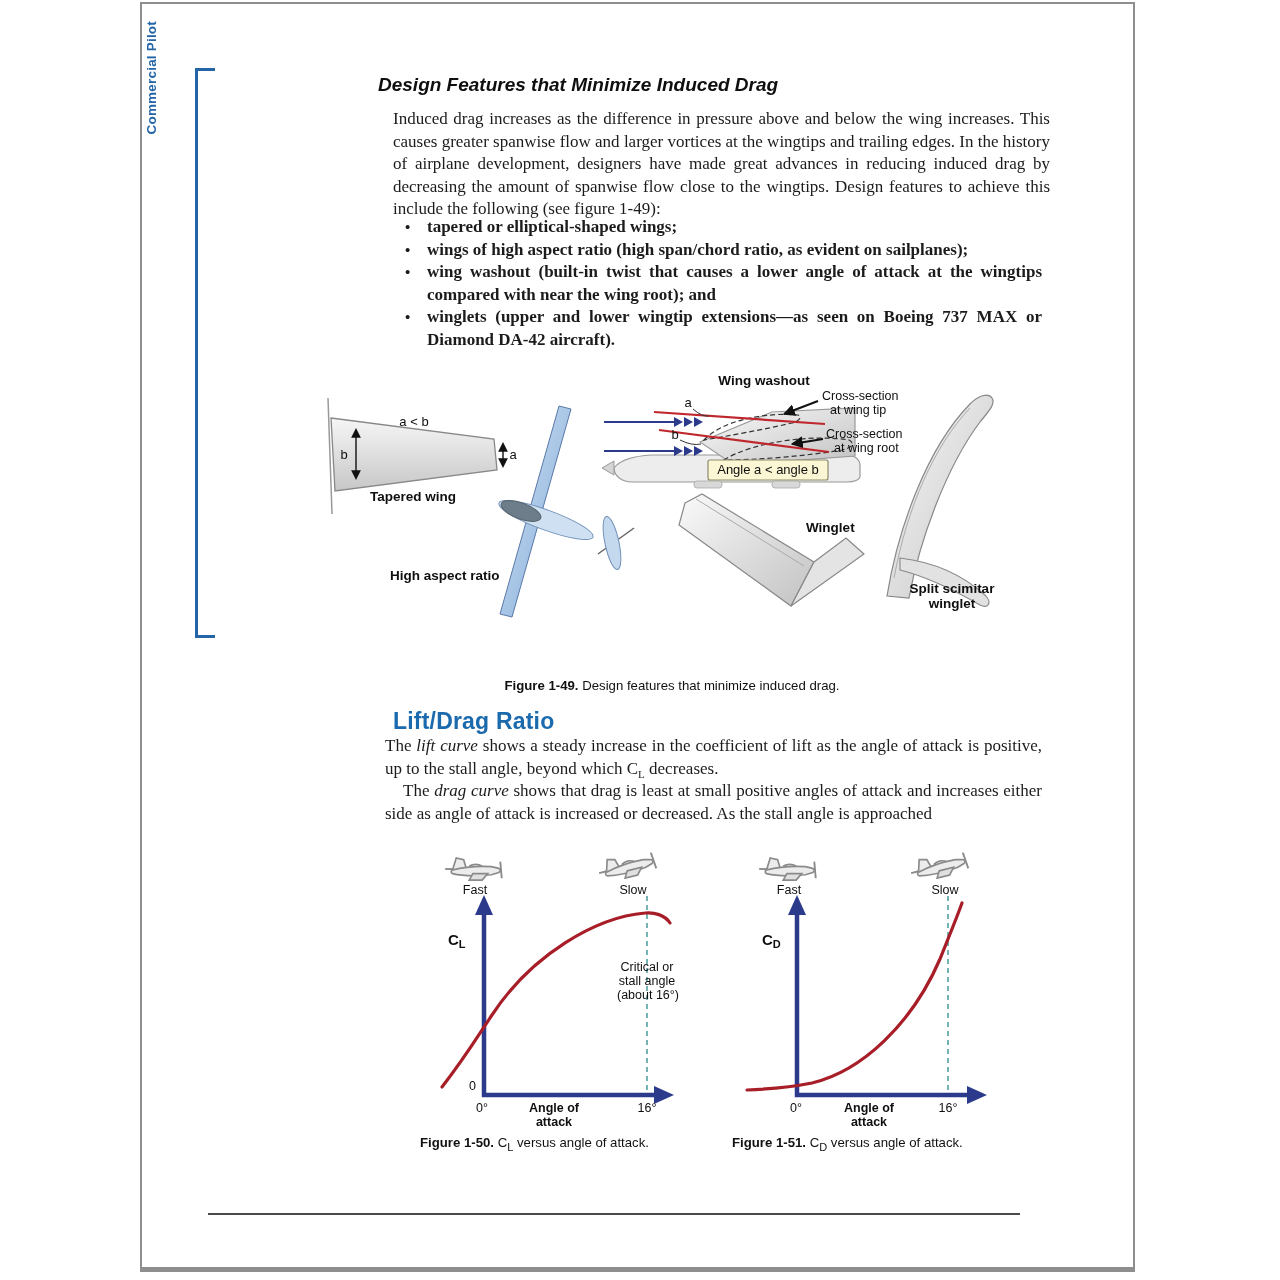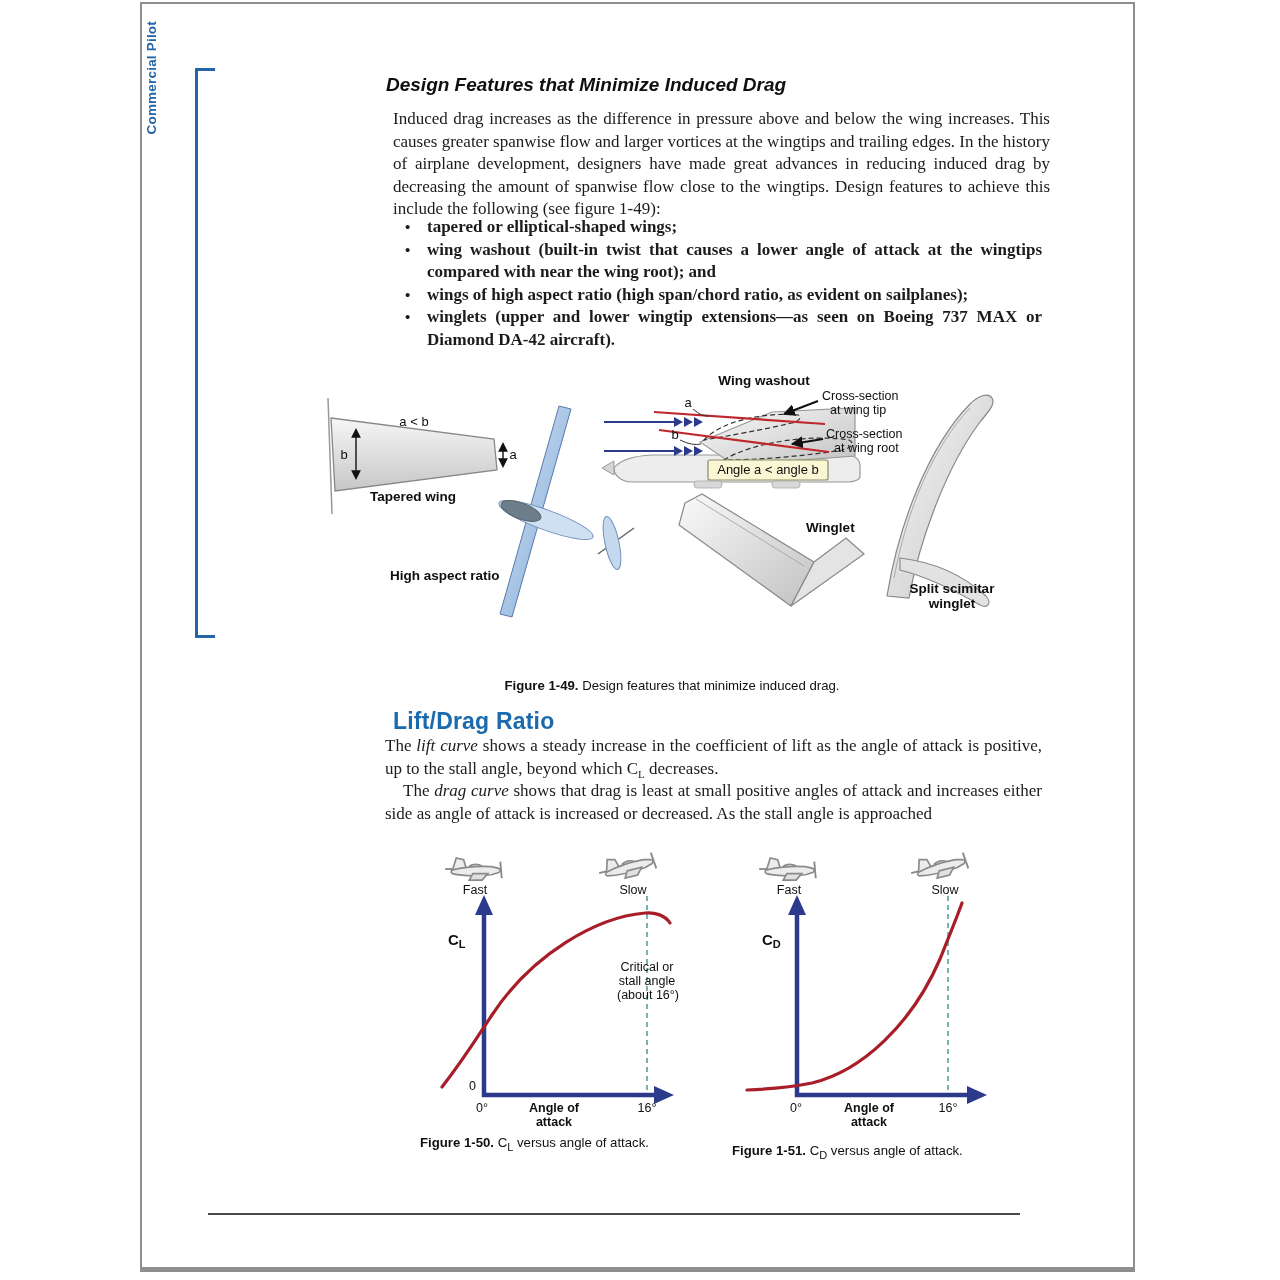--- a/index.html
+++ b/index.html
@@ -7,21 +7,21 @@
   .page{position:absolute;left:140px;top:2px;width:995px;height:1270px;background:#fff;
         border:2px solid #8e8e8e;border-bottom-width:5px;box-sizing:border-box;}
   
   .bracket{position:absolute;left:53px;top:64px;width:20px;height:570px;border-left:3px solid #2365a6;}
   .bracket::before,.bracket::after{content:"";position:absolute;left:0;width:17px;height:3px;background:#2365a6;}
   .bracket::before{top:0;}
   .bracket::after{bottom:0;}
   .bracket-label{position:absolute;left:2px;top:17px;writing-mode:vertical-rl;transform:rotate(180deg);
         font:bold 13.5px "Liberation Sans",sans-serif;color:#2365a6;letter-spacing:.2px;white-space:nowrap;}
   
-  .h-design{position:absolute;left:244px;top:70px;width:660px;margin:0;
+  .h-design{position:absolute;left:236px;top:70px;width:660px;margin:0;
         font:italic bold 19px "Liberation Sans",sans-serif;color:#0f0f0f;}
   .intro{position:absolute;left:243px;top:96px;width:657px;margin:8px;
         font:17px/22.6px "Liberation Serif",serif;color:#1b1b1b;text-align:justify;}
   .bullets{position:absolute;left:243px;top:212px;width:657px;margin:0;padding:0 0 0 42px;
         list-style:none;font:17px/22.6px "Liberation Serif",serif;color:#1b1b1b;text-align:justify;box-sizing:border-box;}
   .bullets li{position:relative;font-weight:bold;}
   .bullets li::before{content:"\2022";position:absolute;left:-22px;top:0;font-size:15px;}
   .h-liftdrag{position:absolute;left:243px;top:696px;margin:8px;
         font:bold 23px "Liberation Sans",sans-serif;color:#1a6aad;letter-spacing:.2px;}
   .ld-text{position:absolute;left:243px;top:731px;width:657px;
@@ -31,21 +31,21 @@
   .ld-text i{font-style:italic;}
   sub.cl{font-size:11px;line-height:0;}
   
   .fig49{position:absolute;left:160px;top:364px;}
   .fig-caption{position:absolute;left:160px;top:630px;width:740px;text-align:center;
         font:13.2px "Liberation Sans",sans-serif;color:#111;margin-top:44px;}
   .fig-caption b{font-weight:bold;}
   .chart1{position:absolute;left:260px;top:845px;}
   .chart2{position:absolute;left:570px;top:845px;}
   .cap-150{position:absolute;left:278px;top:1131px;font:13.2px "Liberation Sans",sans-serif;color:#111;}
-  .cap-151{position:absolute;left:590px;top:1131px;font:13.2px "Liberation Sans",sans-serif;color:#111;margin-top:8px;}
+  .cap-151{position:absolute;left:590px;top:1131px;font:13.2px "Liberation Sans",sans-serif;color:#111;}
   
   .footer-rule{position:absolute;left:66px;top:1209px;width:812px;height:2px;background:#4a4a4a;}
   .footer{position:absolute;left:0;top:1214px;width:100%;height:22px;font:13.5px "Liberation Sans",sans-serif;}
   .footer .page-num{position:absolute;left:71px;font-weight:bold;color:#222;}
   .footer .book{position:absolute;left:245px;color:#555;}
   .footer .chapter{position:absolute;left:353px;font-weight:bold;color:#1d1d1d;}
   
   svg{font-family:"Liberation Sans",sans-serif;}
   .lblB{font-weight:bold;font-size:13.5px;fill:#0f0f0f;}
   .lbl{font-size:13px;fill:#0f0f0f;}
@@ -58,22 +58,22 @@
 
 <div class="page">
 
   <div class="bracket"></div>
   <div class="bracket-label">Commercial Pilot</div>
 
   <h2 class="h-design">Design Features that Minimize Induced Drag</h2>
   <p class="intro">Induced drag increases as the difference in pressure above and below the wing increases. This causes greater spanwise flow and larger vortices at the wingtips and trailing edges. In the history of airplane development, designers have made great advances in reducing induced drag by decreasing the amount of spanwise flow close to the wingtips. Design features to achieve this include the following (see figure 1-49):</p>
   <ul class="bullets">
     <li><span>tapered or elliptical-shaped wings;</span></li>
+    <li><span>wings of high aspect ratio (high span/chord ratio, as evident on sailplanes);</span></li>
     <li><span>wing washout (built-in twist that causes a lower angle of attack at the wingtips compared with near the wing root); and</span></li>
-    <li><span>wings of high aspect ratio (high span/chord ratio, as evident on sailplanes);</span></li>
     <li><span>winglets (upper and lower wingtip extensions—as seen on Boeing 737 MAX or Diamond DA-42 aircraft).</span></li>
   </ul>
 
   <svg class="fig49" width="740" height="258" viewBox="0 0 740 258">
     <defs>
       <linearGradient id="gGray" x1="0" y1="0" x2="0" y2="1">
         <stop offset="0" stop-color="#f6f6f6"></stop>
           <stop offset="1" stop-color="#c7c7c7"></stop>
       </linearGradient>
       <linearGradient id="gGray2" x1="0" y1="0" x2="1" y2="1">

